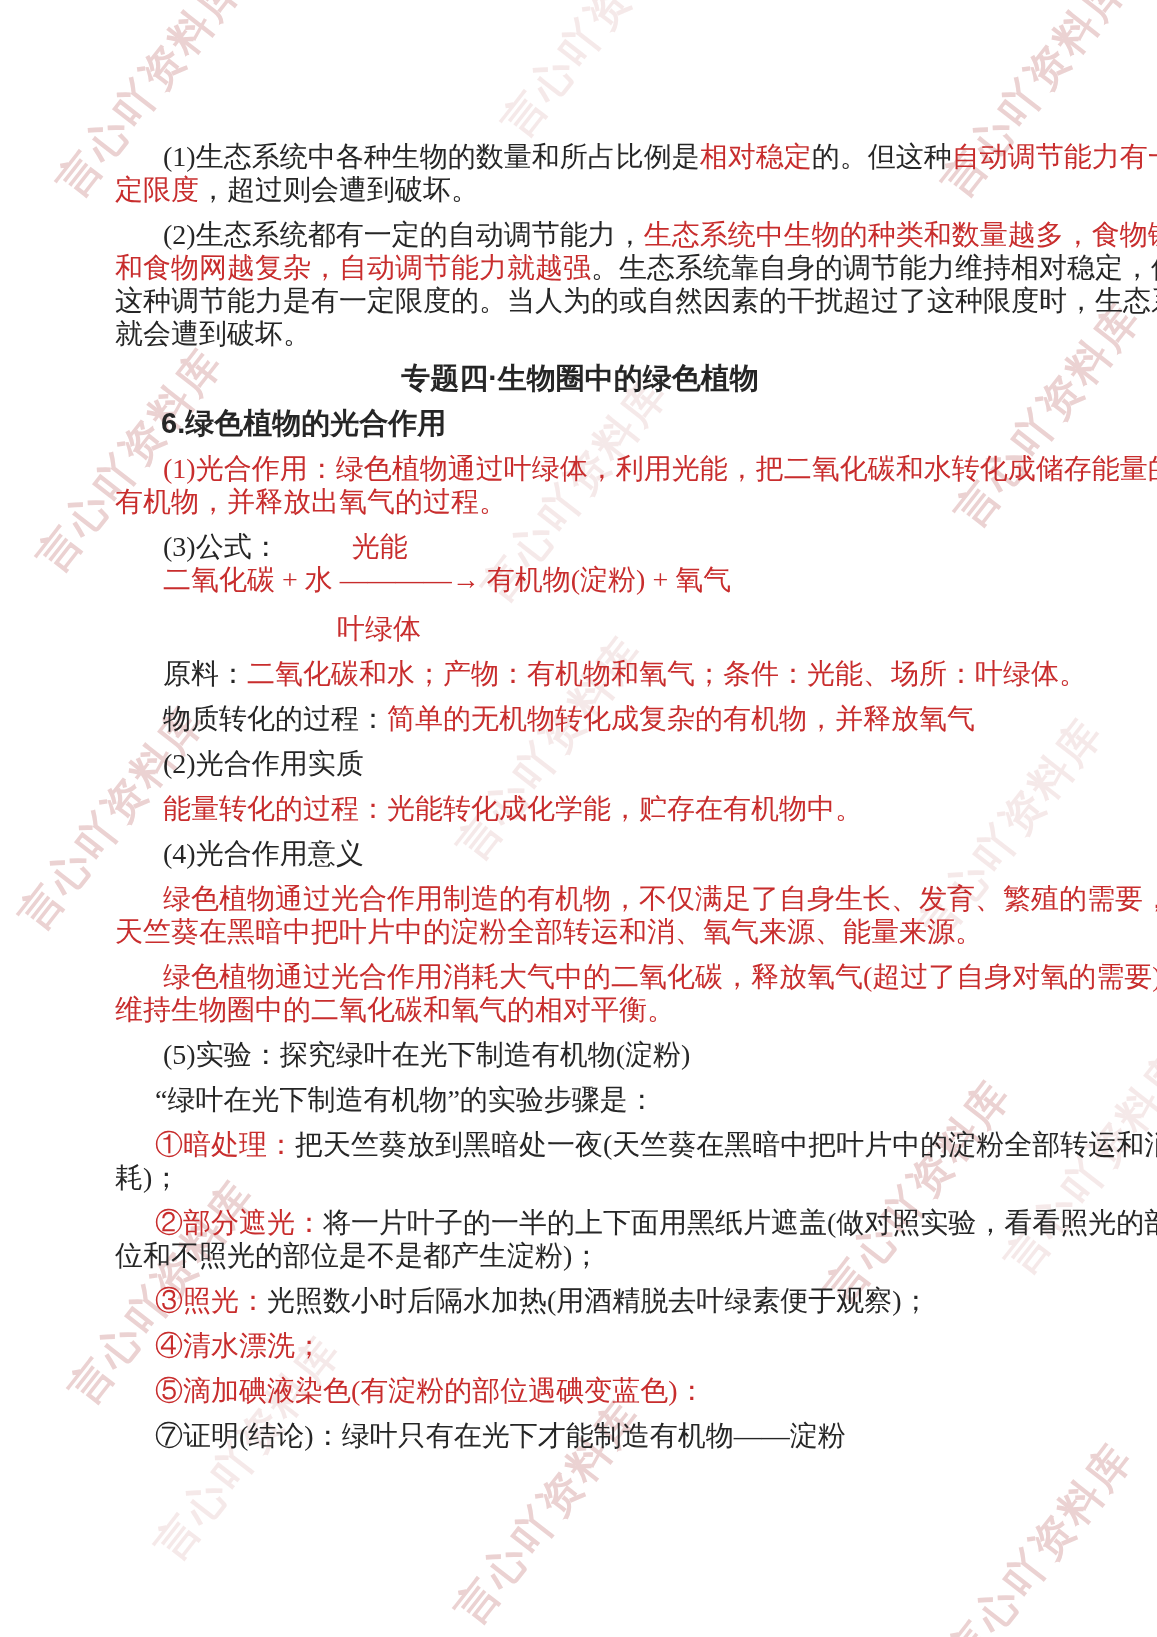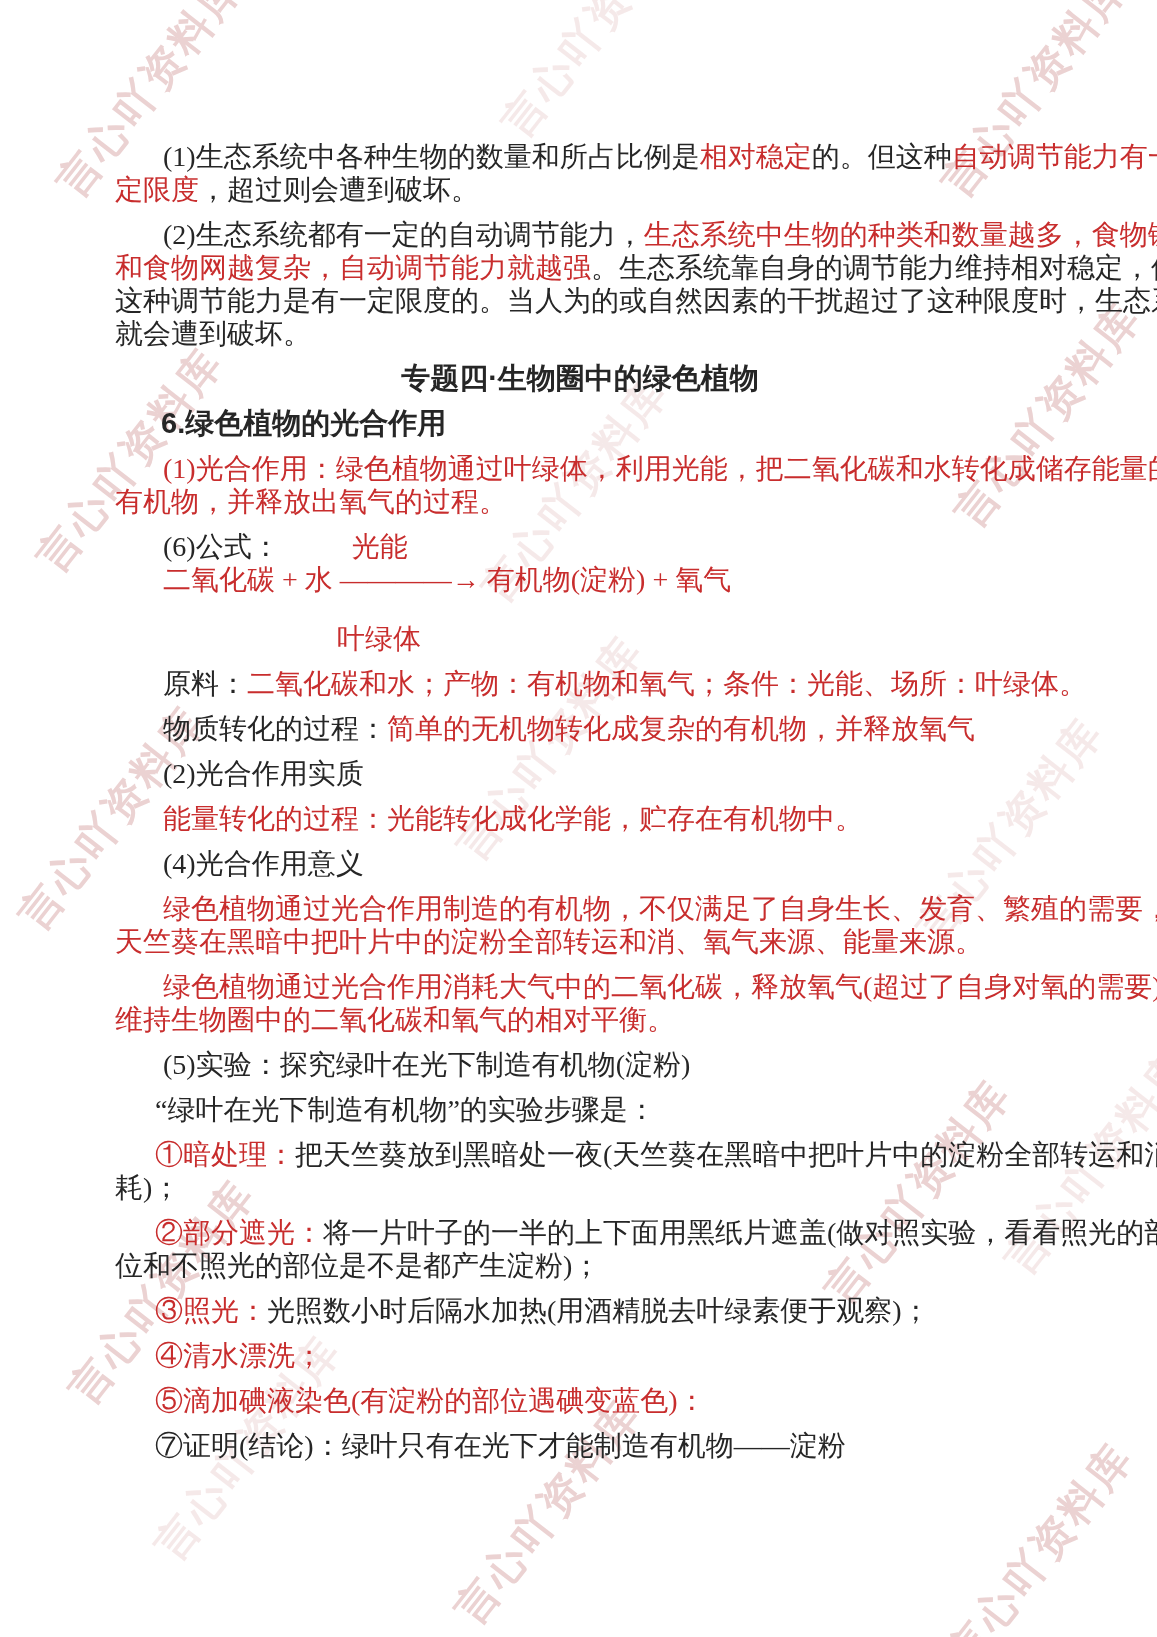--- a/index.html
+++ b/index.html
@@ -36,21 +36,21 @@
   .red{color:#c82d2d;}
   .h1{
     text-align:center;font-weight:700;font-size:29px;
     font-family:"Liberation Sans","DejaVu Sans",sans-serif;
   }
   .h2{
     font-weight:700;font-size:29px;text-indent:46px;
     font-family:"Liberation Sans","DejaVu Sans",sans-serif;
   }
   .f-above{margin-left:72px;}
-  .f-below{padding-left:222px;margin-top:26px;}
+  .f-below{padding-left:222px;margin-top:16px;}
   
   #footer{
     position:absolute;left:0;top:1633px;width:100%;
     text-align:center;font-size:22px;color:#262626;
   }
   #footer .w{margin:0 6px;}
   #footer b{
     font-family:"Liberation Sans","DejaVu Sans",sans-serif;
     font-weight:700;margin:0 6px;
   }
@@ -100,21 +100,21 @@
 
   <div class="para h2">6.绿色植物的光合作用</div>
 
   <div class="para red">
     <div class="ln indent">(1)光合作用：绿色植物通过叶绿体，利用光能，把二氧化碳和水转化成储存能量的</div>
     <div class="ln">有机物，并释放出氧气的过程。</div>
   </div>
 
   <div class="para">
     <div class="ln indent">
-      <span>(6)公式：</span><span class="red f-above">光能</span>
+      <span>(3)公式：</span><span class="red f-above">光能</span>
     </div>
     <div class="ln indent red">二氧化碳 + 水 ————→ 有机物(淀粉) +  氧气</div>
     <div class="ln red f-below">叶绿体</div>
   </div>
 
   <div class="para">
     <div class="ln indent">
       <span>原料：</span><span class="red">二氧化碳和水；产物：有机物和氧气；条件：光能、场所：叶绿体。</span>
     </div>
   </div>

